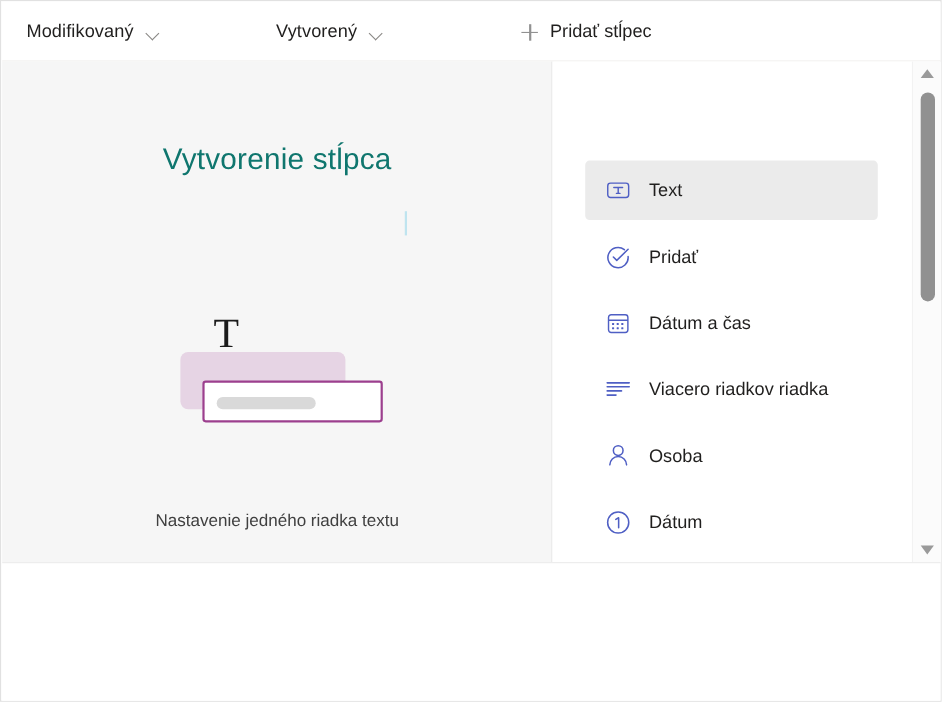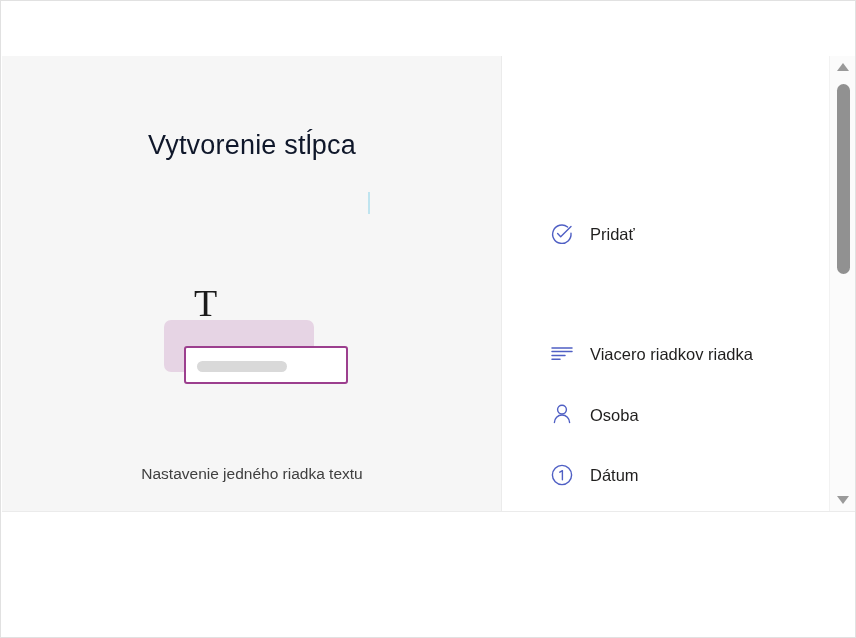--- a/index.html
+++ b/index.html
@@ -80,21 +80,21 @@
     position: absolute; left: 0; top: 0;
     width: 500px; height: 455px;
     background: #f6f6f6;
     border-right: 1px solid #ebebeb;
   }
   #preview-title {
     position: absolute; left: 0; top: 74px;
     width: 500px;
     text-align: center;
     font-size: 27px;
-    color: #0f172a;
+    color: #0f766e;
     letter-spacing: .2px;
   }
   #caret-artifact {
     position: absolute; left: 366px; top: 136px;
     width: 1.5px; height: 22px;
     background: #bfe4ef;
   }
 
   
   #illus { position: absolute; left: 162px; top: 228px; width: 200px; height: 110px; }
@@ -204,20 +204,38 @@
     width: 854px; height: 127px;
     background: #ffffff;
     border-top: 1px solid #ebebeb;
   }
 </style>
 </head>
 <body>
 
 <div id="frame">
 
+  <div id="topbar">
+
+    <div class="colhead" id="colhead-modified">
+      <span class="lbl">Modifikovaný</span>
+      <span class="chev"></span>
+    </div>
+
+    <div class="colhead" id="colhead-created">
+      <span class="lbl">Vytvorený</span>
+      <span class="chev"></span>
+    </div>
+
+    <div id="addcol">
+      <span class="plusicon"></span>
+      <span>Pridať stĺpec</span>
+    </div>
+
+  </div>
 
   <div id="content">
 
     <div id="leftpane">
 
       <div id="preview-title">Vytvorenie stĺpca</div>
       <div id="caret-artifact"></div>
 
       <div id="illus">
         <div id="illus-card"></div>
@@ -227,31 +245,57 @@
         </div>
       </div>
 
       <div id="preview-caption">Nastavenie jedného riadka textu</div>
     </div>
 
     <div id="rightpane">
 
       <div id="typelist">
 
+        <div class="typeitem selected" style="top:90px">
+          <span class="ti-ico">
+            <svg width="22" height="22" viewBox="0 0 22 22">
+              <rect x="1.5" y="4.5" width="19" height="13" rx="2.5" fill="none" stroke="#4f5fc4" stroke-width="1.3"></rect>
+              <path d="M7 8.4h8M11 8.4v5.4M9.4 13.8h3.2" stroke="#4f5fc4" stroke-width="1.3" fill="none" stroke-linecap="round"></path>
+            </svg>
+          </span>
+          <span class="ti-lbl">Text</span>
+        </div>
 
         <div class="typeitem" style="top:151px">
           <span class="ti-ico">
             <svg width="24" height="24" viewBox="0 0 24 24">
               <path d="M21 11.3A9.2 9.2 0 1 1 17.6 5" fill="none" stroke="#4f5fc4" stroke-width="1.4" stroke-linecap="round"></path>
               <path d="M7.6 11.6l3.1 3.1L21 4.6" fill="none" stroke="#4f5fc4" stroke-width="1.4" stroke-linecap="round" stroke-linejoin="round"></path>
             </svg>
           </span>
           <span class="ti-lbl">Pridať</span>
         </div>
 
+        <div class="typeitem" style="top:211px">
+          <span class="ti-ico">
+            <svg width="22" height="22" viewBox="0 0 22 22">
+              <rect x="2.2" y="3.2" width="17.6" height="16" rx="2.4" fill="none" stroke="#4f5fc4" stroke-width="1.3"></rect>
+              <path d="M2.2 8.2h17.6" stroke="#4f5fc4" stroke-width="1.3"></path>
+              <g fill="#4f5fc4">
+                <rect x="5.4" y="10.6" width="1.9" height="1.9" rx=".5"></rect>
+                <rect x="9.6" y="10.6" width="1.9" height="1.9" rx=".5"></rect>
+                <rect x="13.8" y="10.6" width="1.9" height="1.9" rx=".5"></rect>
+                <rect x="5.4" y="14.4" width="1.9" height="1.9" rx=".5"></rect>
+                <rect x="9.6" y="14.4" width="1.9" height="1.9" rx=".5"></rect>
+                <rect x="13.8" y="14.4" width="1.9" height="1.9" rx=".5"></rect>
+              </g>
+            </svg>
+          </span>
+          <span class="ti-lbl">Dátum a čas</span>
+        </div>
 
         <div class="typeitem" style="top:271px">
           <span class="ti-ico">
             <svg width="24" height="20" viewBox="0 0 24 20">
               <path d="M2 4h20M2 7.6h20M2 11.4h13M2 15.2h8" stroke="#4f5fc4" stroke-width="1.5" stroke-linecap="round" fill="none"></path>
             </svg>
           </span>
           <span class="ti-lbl">Viacero riadkov riadka</span>
         </div>
 

